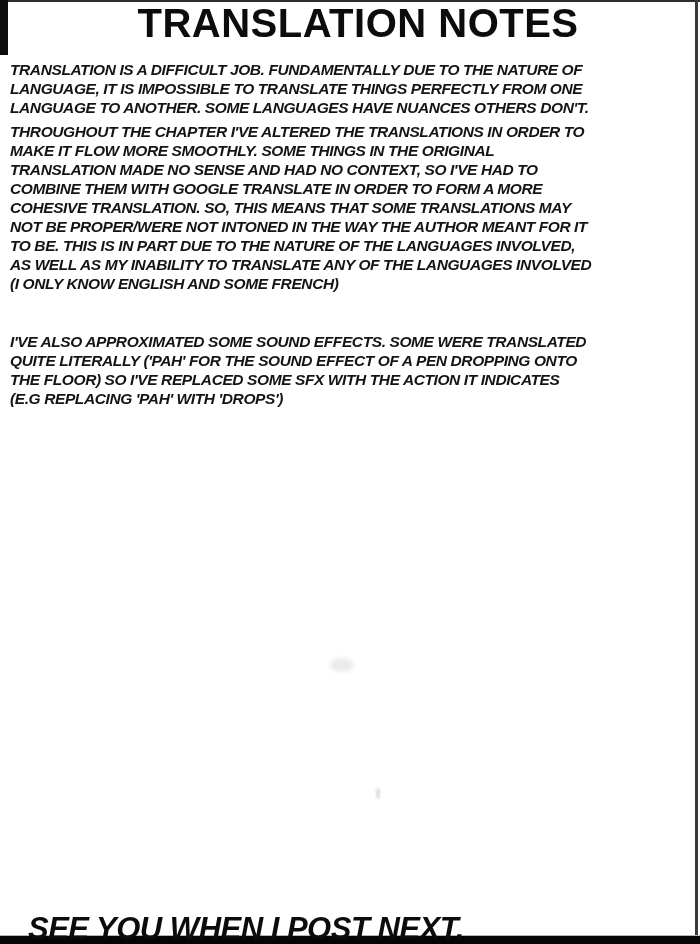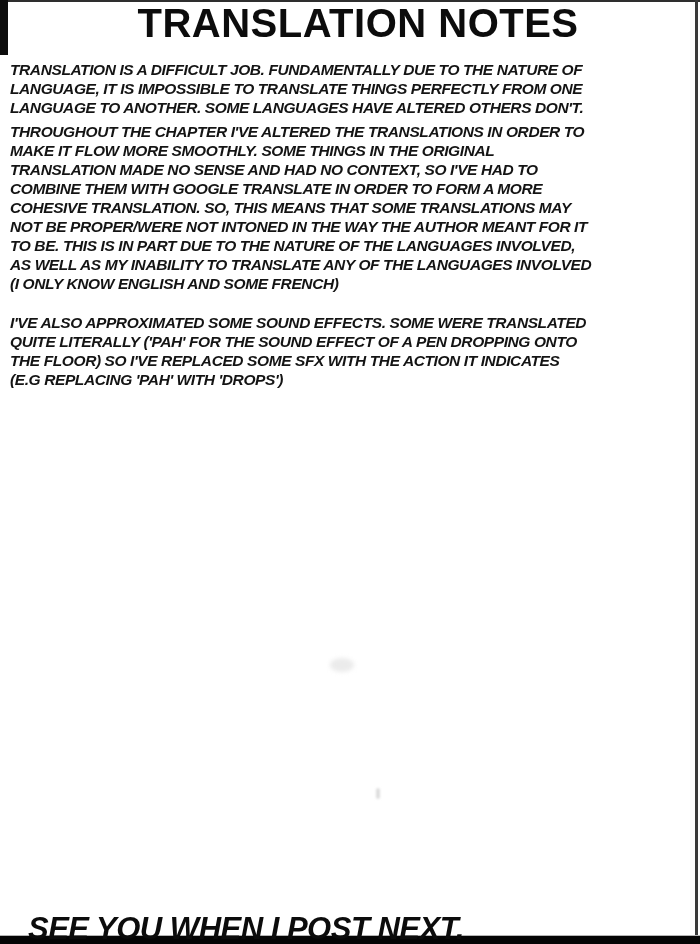--- a/index.html
+++ b/index.html
@@ -71,21 +71,21 @@
     font-size: 15.5px;
     font-weight: bold;
     font-style: italic;
     letter-spacing: -0.4px;
     line-height: 19px;
     white-space: pre;
     color: #141414;
   }
   .para-1 { top: 60px; }
   .para-2 { top: 122px; }
-  .para-3 { top: 313px; }
+  .para-3 { top: 332px; }
 
   .signoff {
     position: absolute; left: 28px; top: 814px;
     font-size: 31px;
     font-weight: bold;
     font-style: italic;
     letter-spacing: -0.5px;
     line-height: 46px;
     white-space: pre;
     color: #0c0c0c;
@@ -99,21 +99,21 @@
 <div class="right-edge"></div>
 <div class="bottom-hairline"></div>
 <div class="bottom-bar"></div>
 <div class="smudge-1"></div>
 <div class="smudge-2"></div>
 
 <div class="title">TRANSLATION NOTES</div>
 
 <div class="para para-1">TRANSLATION IS A DIFFICULT JOB. FUNDAMENTALLY DUE TO THE NATURE OF
 LANGUAGE, IT IS IMPOSSIBLE TO TRANSLATE THINGS PERFECTLY FROM ONE
-LANGUAGE TO ANOTHER. SOME LANGUAGES HAVE ALTERED OTHERS DON'T.</div>
+LANGUAGE TO ANOTHER. SOME LANGUAGES HAVE NUANCES OTHERS DON'T.</div>
 
 <div class="para para-2">THROUGHOUT THE CHAPTER I'VE ALTERED THE TRANSLATIONS IN ORDER TO
 MAKE IT FLOW MORE SMOOTHLY. SOME THINGS IN THE ORIGINAL
 TRANSLATION MADE NO SENSE AND HAD NO CONTEXT, SO I'VE HAD TO
 COMBINE THEM WITH GOOGLE TRANSLATE IN ORDER TO FORM A MORE
 COHESIVE TRANSLATION. SO, THIS MEANS THAT SOME TRANSLATIONS MAY
 NOT BE PROPER/WERE NOT INTONED IN THE WAY THE AUTHOR MEANT FOR IT
 TO BE. THIS IS IN PART DUE TO THE NATURE OF THE LANGUAGES INVOLVED,
 AS WELL AS MY INABILITY TO TRANSLATE ANY OF THE LANGUAGES INVOLVED
 (I ONLY KNOW ENGLISH AND SOME FRENCH)</div>

